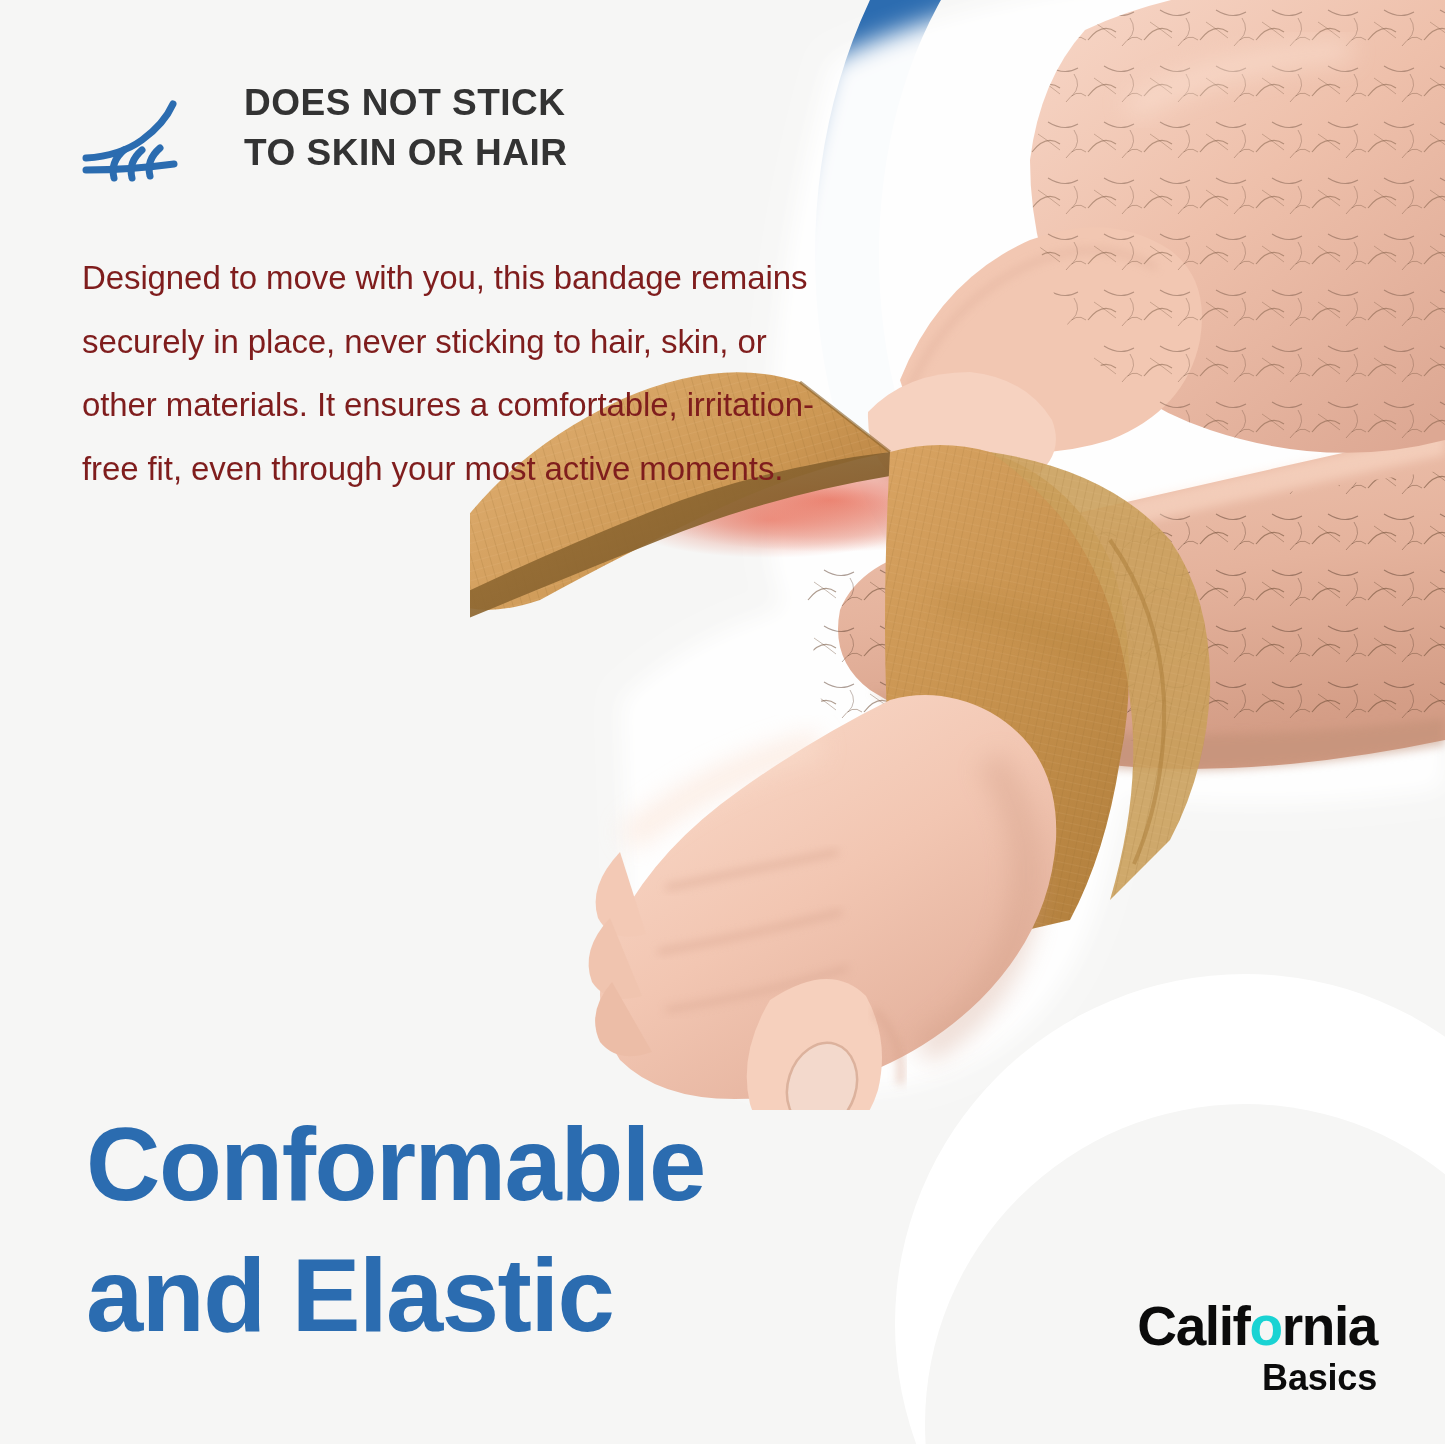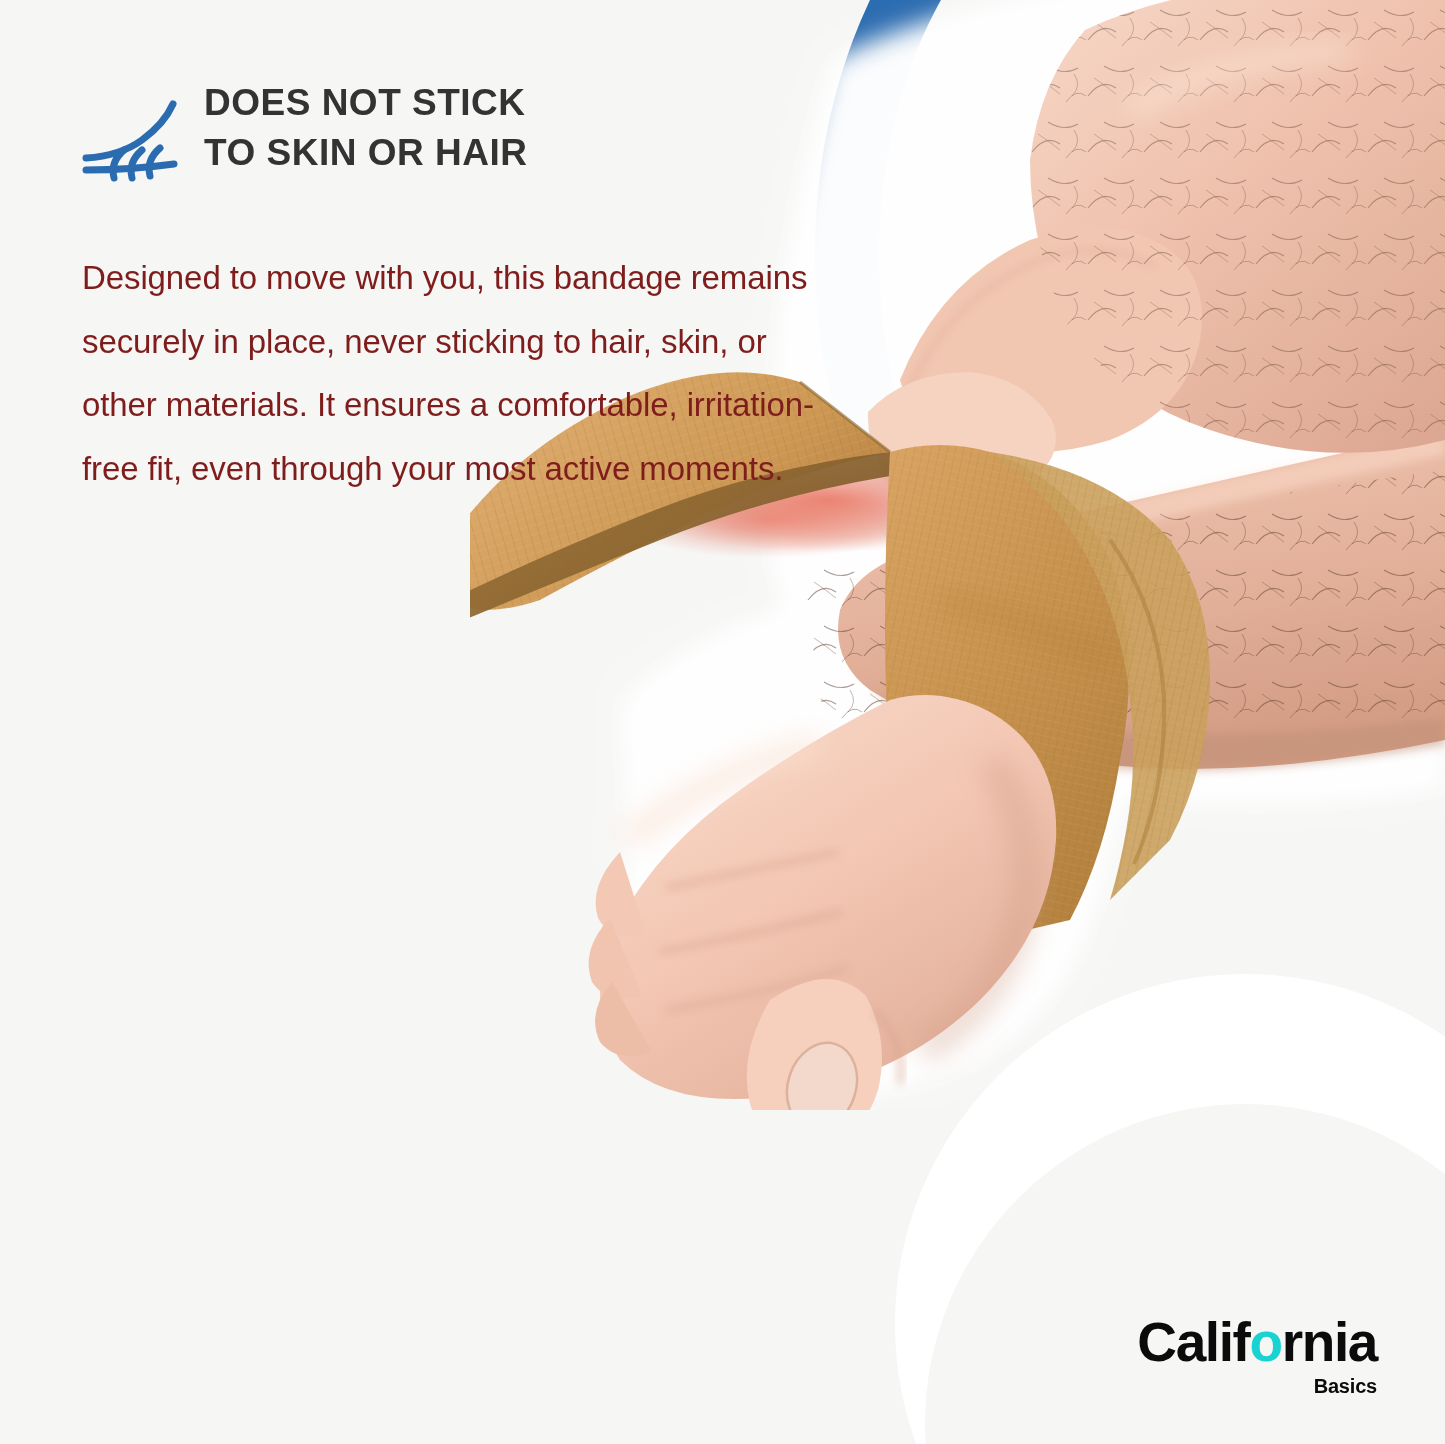--- a/index.html
+++ b/index.html
@@ -68,20 +68,21 @@
     margin-top:14px;
   }
   .eyebrow-icon svg{ display:block; width:100%; height:100%; }
   .eyebrow-title{
     font-size:37px;
     line-height:1.34;
     font-weight:700;
     letter-spacing:0.5px;
     color:#333333;
     white-space:pre-line;
+    margin-left:40px;
   }
 
   
   .body-copy{
     position:absolute;
     left:82px; top:246px;
     width:740px;
     font-size:33px;
     line-height:1.93;
     font-weight:400;
@@ -113,21 +114,21 @@
     font-weight:700;
     color:#0b0b0b;
     letter-spacing:-1.4px;
     line-height:1;
     display:inline-block;
   }
   .logo-main .teal-o{
     color:#19d3d3;
   }
   .logo-sub{
-    font-size:20px;
+    font-size:36px;
     font-weight:700;
     color:#0b0b0b;
     letter-spacing:-0.2px;
     line-height:1;
     margin-top:6px;
   }
 </style>
 </head>
 <body>
 
@@ -335,19 +336,21 @@
           <path d="M70 84 Q66 68 80 56"></path>
         </g>
       </svg>
     </span>
     <span class="eyebrow-title">DOES NOT STICK
 TO SKIN OR HAIR</span>
   </div>
 
   <p class="body-copy">Designed to move with you, this bandage remains securely in place, never sticking to hair, skin, or other materials. It ensures a comfortable, irritation-free fit, even through your most active moments.</p>
 
+  <h1 class="headline">Conformable
+and Elastic</h1>
 
   <div class="logo">
     <div class="logo-main"><span>Calif</span><span class="teal-o">o</span><span>rnia</span></div>
     <div class="logo-sub">Basics</div>
   </div>
 
 </div>
 
 </body></html>

